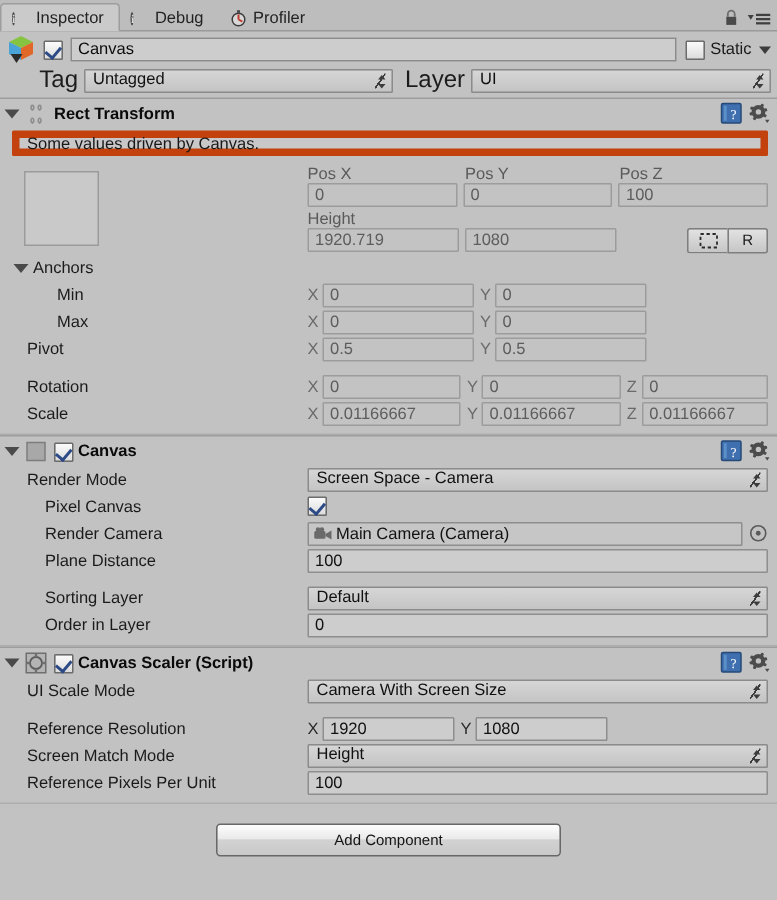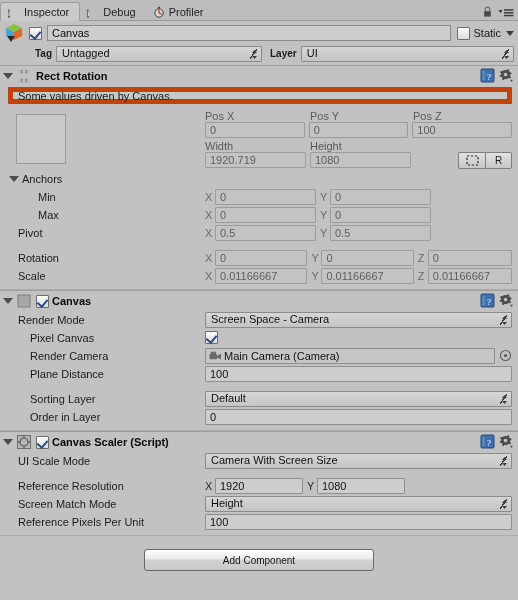--- a/index.html
+++ b/index.html
@@ -148,25 +148,24 @@
     border-top: 5px solid #3c3c3c;
     margin-left: 5px;
   }
   .obj-row2 {
     display: flex;
     align-items: center;
     height: 17px;
     margin-top: 3px;
   }
   .inline-label {
-    font-size: 10px;
+    font-size: 16px;
     color: #1c1c1c;
     padding-right: 4px;
     flex: 0 0 auto;
-    font-weight: bold;
   }
   .popup {
     height: 16px;
     background: linear-gradient(#d6d6d6, #c4c4c4);
     border: 1px solid #8b8b8b;
     box-sizing: border-box;
     display: flex;
     align-items: flex-start;
     padding: 0 14px 0 5px;
     font-size: 11px;
@@ -485,21 +484,21 @@
     <div class="comp-header">
       <span class="foldout"></span>
       <span class="comp-icon">
         <svg width="16" height="16" viewBox="0 0 16 16">
           <path d="M5.6 2 a2 2 0 0 1 0 3.4 a2 2 0 0 1 0 -3.4" fill="none" stroke="#8e8e8e" stroke-width="1.1"></path>
           <path d="M10.4 2 a2 2 0 0 1 0 3.4 a2 2 0 0 1 0 -3.4" fill="none" stroke="#8e8e8e" stroke-width="1.1"></path>
           <path d="M5.6 10.6 a2 2 0 0 1 0 3.4 a2 2 0 0 1 0 -3.4" fill="none" stroke="#8e8e8e" stroke-width="1.1"></path>
           <path d="M10.4 10.6 a2 2 0 0 1 0 3.4 a2 2 0 0 1 0 -3.4" fill="none" stroke="#8e8e8e" stroke-width="1.1"></path>
         </svg>
       </span>
-      <span class="comp-title">Rect Rotation</span>
+      <span class="comp-title">Rect Transform</span>
       <span class="header-right">
         <span class="help-icon">
           <svg width="15" height="15" viewBox="0 0 15 15">
             <rect x="1" y="1" width="13" height="13" rx="1" fill="#3f6fae" stroke="#254a77"></rect>
             <rect x="2.5" y="2.5" width="2" height="10" fill="#5a8fc8"></rect>
             <text x="9" y="11.5" font-size="9" font-family="Liberation Serif, serif" fill="#ffffff" text-anchor="middle">?</text>
           </svg>
         </span>
         <span class="gear-icon">
           <svg width="15" height="15" viewBox="0 0 15 15">
@@ -526,21 +525,20 @@
           <span class="rt-cap" style="width:105px;">Pos X</span>
           <span class="rt-cap" style="width:103px;">Pos Y</span>
           <span class="rt-cap">Pos Z</span>
         </div>
         <div class="rt-line">
           <span class="field disabled" style="width:101px;margin-right:4px;">0</span>
           <span class="field disabled" style="width:101px;margin-right:4px;">0</span>
           <span class="field disabled" style="width:101px;">100</span>
         </div>
         <div class="rt-line">
-          <span class="rt-cap" style="width:105px;">Width</span>
           <span class="rt-cap">Height</span>
         </div>
         <div class="rt-line">
           <span class="field disabled" style="width:101px;margin-right:4px;">1920.719</span>
           <span class="field disabled" style="width:101px;">1080</span>
         </div>
       </div>
 
       <div class="blue-btns">
         <span class="sq-btn">

